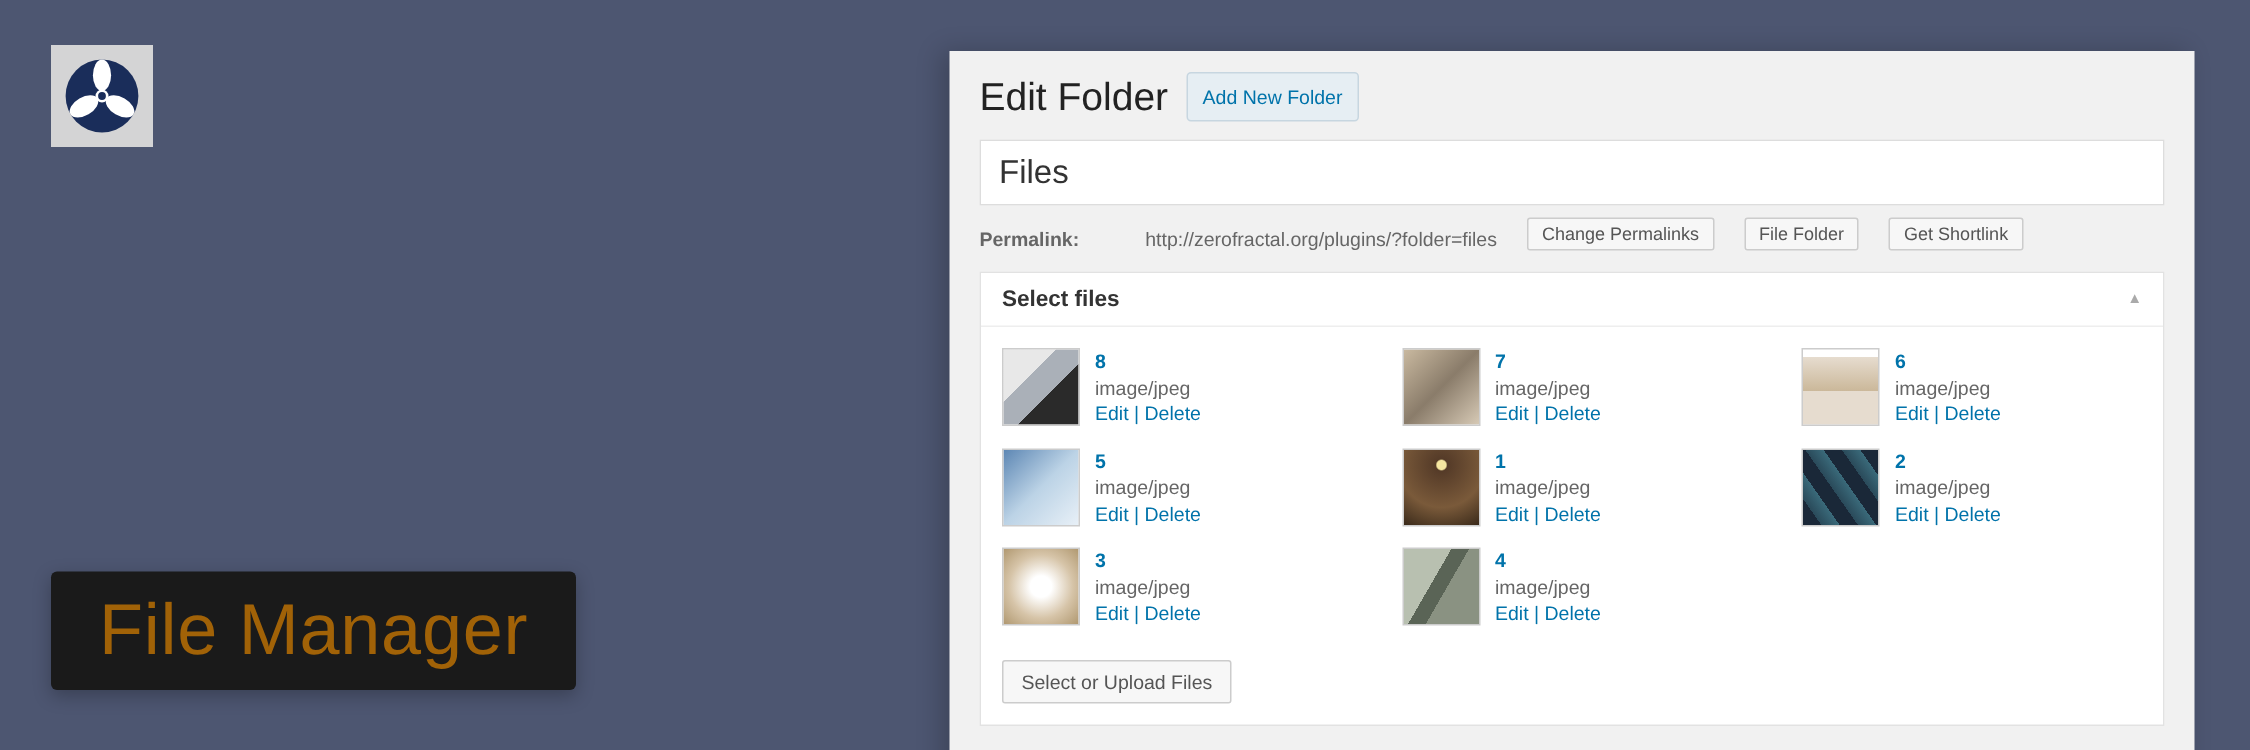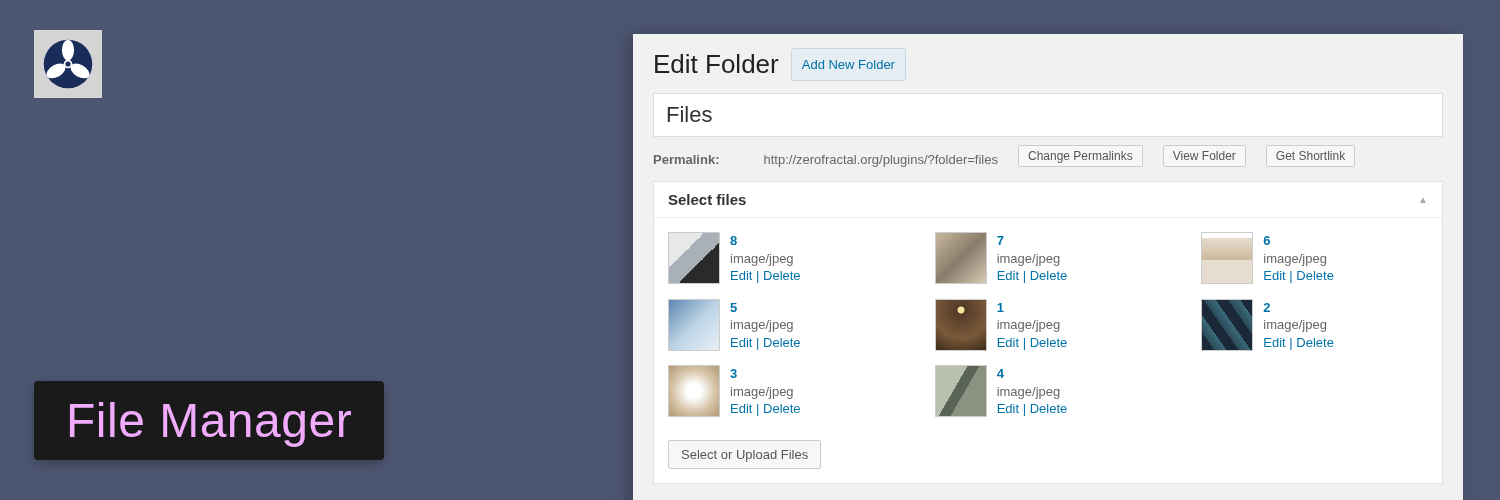--- a/index.html
+++ b/index.html
@@ -23,21 +23,21 @@
       align-items: center;
       justify-content: center;
     }
     .logo svg { width: 52px; height: 52px; }
 
     .title-badge {
       position: absolute;
       left: 34px;
       bottom: 40px;
       background: #1a1a1a;
-      color: #f0abfc;
+      color: #a16207;
       padding: 12px 32px;
       border-radius: 4px;
       font-size: 48px;
       font-weight: 500;
       letter-spacing: 0.5px;
       box-shadow: 0 4px 12px rgba(0,0,0,0.25);
       text-align: right;
     }
 
     .panel {
@@ -174,21 +174,21 @@
     <h1>Edit Folder</h1>
     <button class="add-new">Add New Folder</button>
   </div>
 
   <div class="title-row">Files</div>
 
   <div class="permalink-row">
     <strong>Permalink:</strong>
     <span class="url">http://zerofractal.org/plugins/?folder=files</span>
     <button class="mini-btn">Change Permalinks</button>
-    <button class="mini-btn">View Folder</button>
+    <button class="mini-btn">File Folder</button>
     <button class="mini-btn">Get Shortlink</button>
   </div>
 
   <div class="meta-box">
     <div class="meta-box-header">
       <span>Select files</span>
       <span class="toggle-icon">▲</span>
     </div>
     <div class="file-grid" id="file-grid">
         <div class="file-item">

